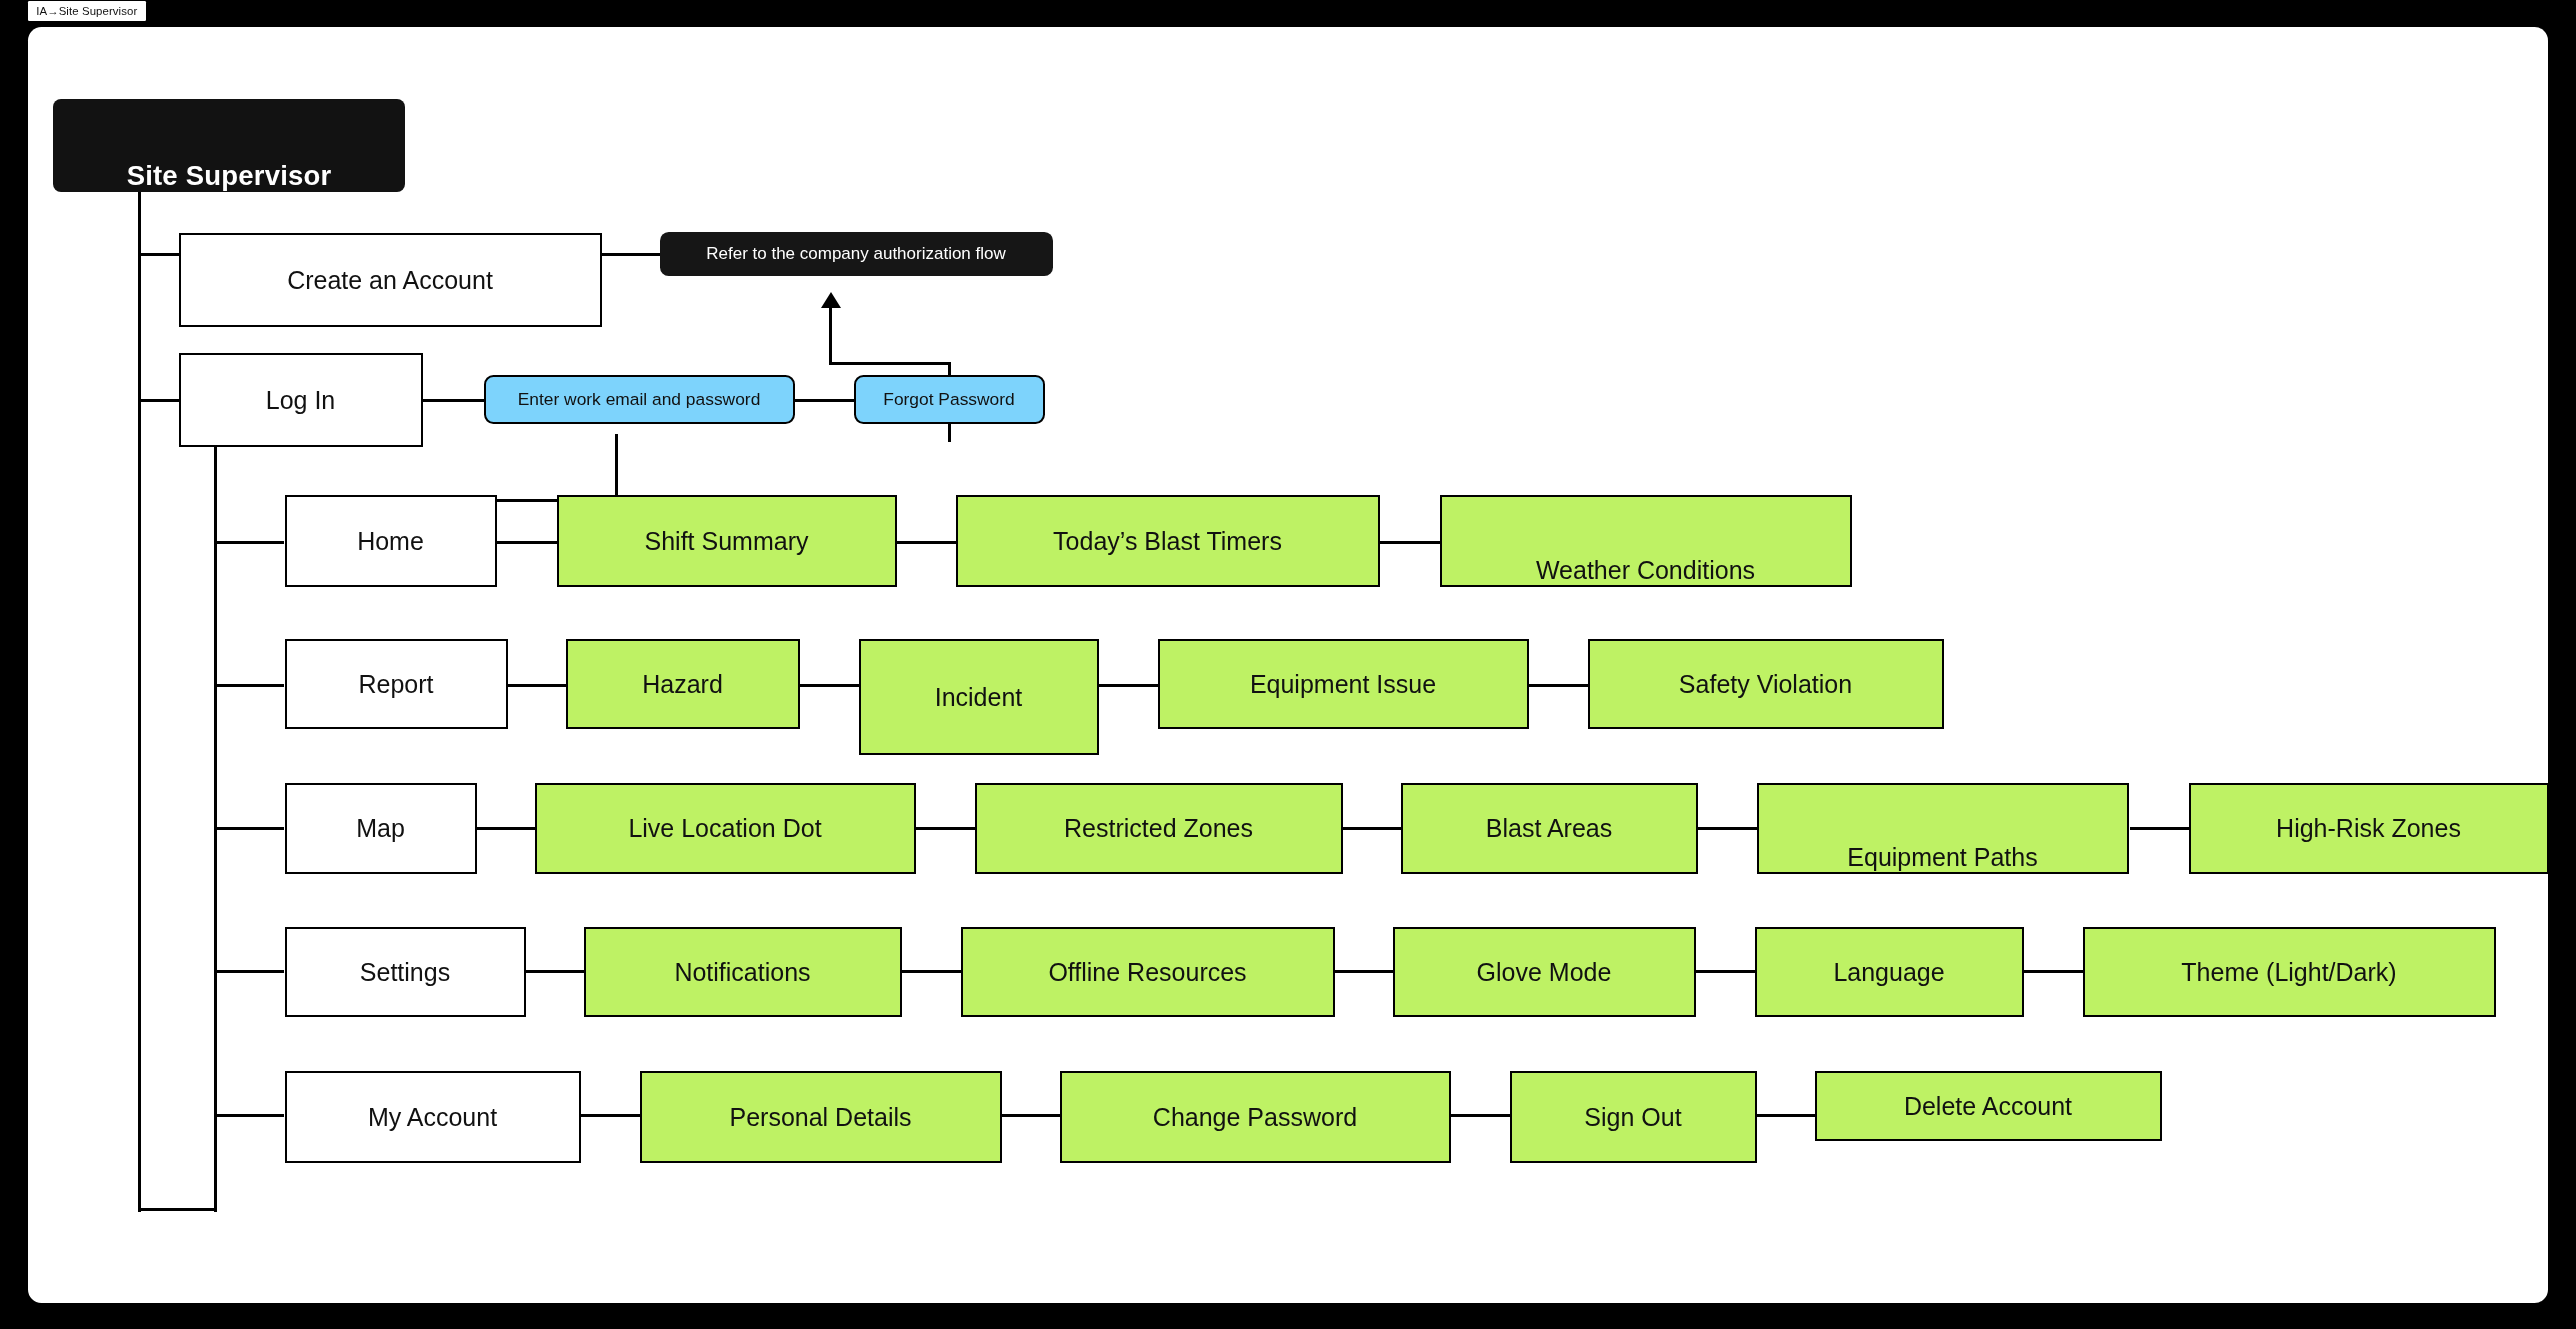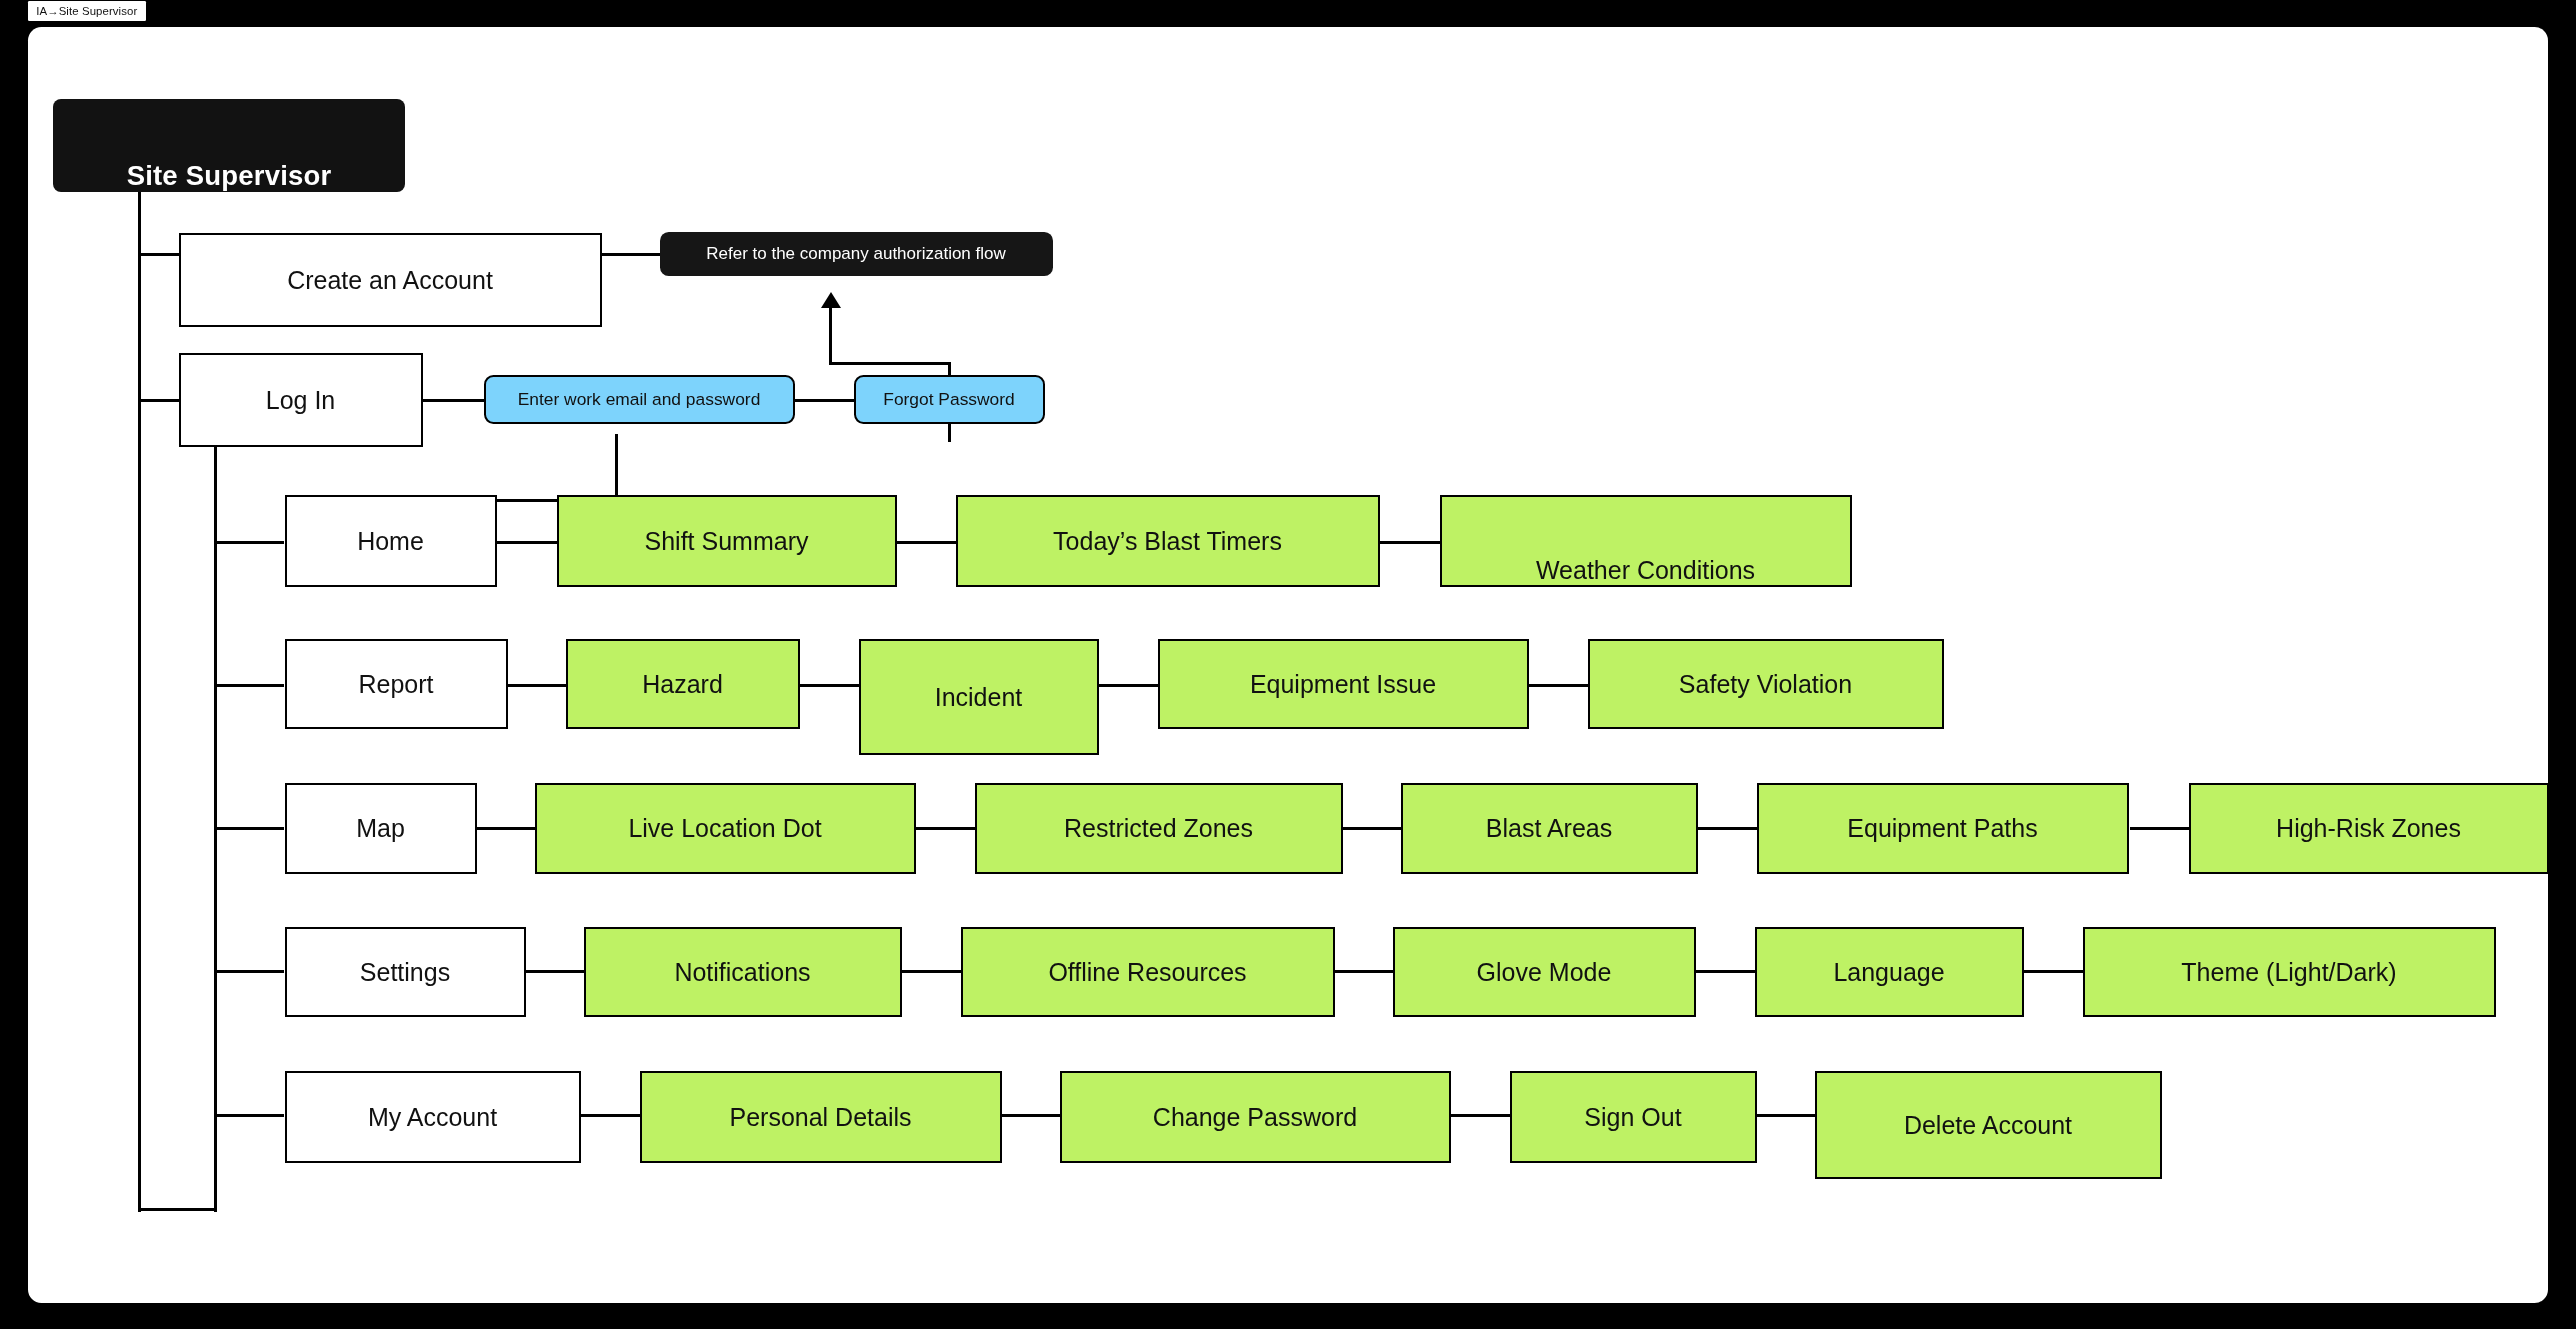--- a/index.html
+++ b/index.html
@@ -276,21 +276,21 @@
       </div>
       <div class="node node-leaf" style="left:507px; top:756px; width:381px; height:91px;">
         <span>Live Location Dot</span>
       </div>
       <div class="node node-leaf" style="left:947px; top:756px; width:368px; height:91px;">
         <span>Restricted Zones</span>
       </div>
       <div class="node node-leaf" style="left:1373px; top:756px; width:297px; height:91px;">
         <span>Blast Areas</span>
       </div>
-      <div class="node node-leaf" style="left:1729px; top:756px; width:372px; height:91px;">
+      <div class="node node-leaf" style="left:1729px; top:756px; width:372px; height:91px;align-items:flex-end;">
         <span>Equipment Paths</span>
       </div>
       <div class="node node-leaf" style="left:2161px; top:756px; width:360px; height:91px;">
         <span>High-Risk Zones</span>
       </div>
 
       <div class="node node-section" style="left:257px; top:900px; width:241px; height:90px;">
         <span>Settings</span>
       </div>
       <div class="node node-leaf" style="left:556px; top:900px; width:318px; height:90px;">
@@ -314,20 +314,20 @@
       </div>
       <div class="node node-leaf" style="left:612px; top:1044px; width:362px; height:92px;">
         <span>Personal Details</span>
       </div>
       <div class="node node-leaf" style="left:1032px; top:1044px; width:391px; height:92px;">
         <span>Change Password</span>
       </div>
       <div class="node node-leaf" style="left:1482px; top:1044px; width:247px; height:92px;">
         <span>Sign Out</span>
       </div>
-      <div class="node node-leaf" style="left:1787px; top:1044px; width:347px; height:108px;">
+      <div class="node node-leaf" style="left:1787px; top:1044px; width:347px; height:70px;">
         <span>Delete Account</span>
       </div>
 
     </div>
   </div>
 </div>
 
 
 </body></html>

